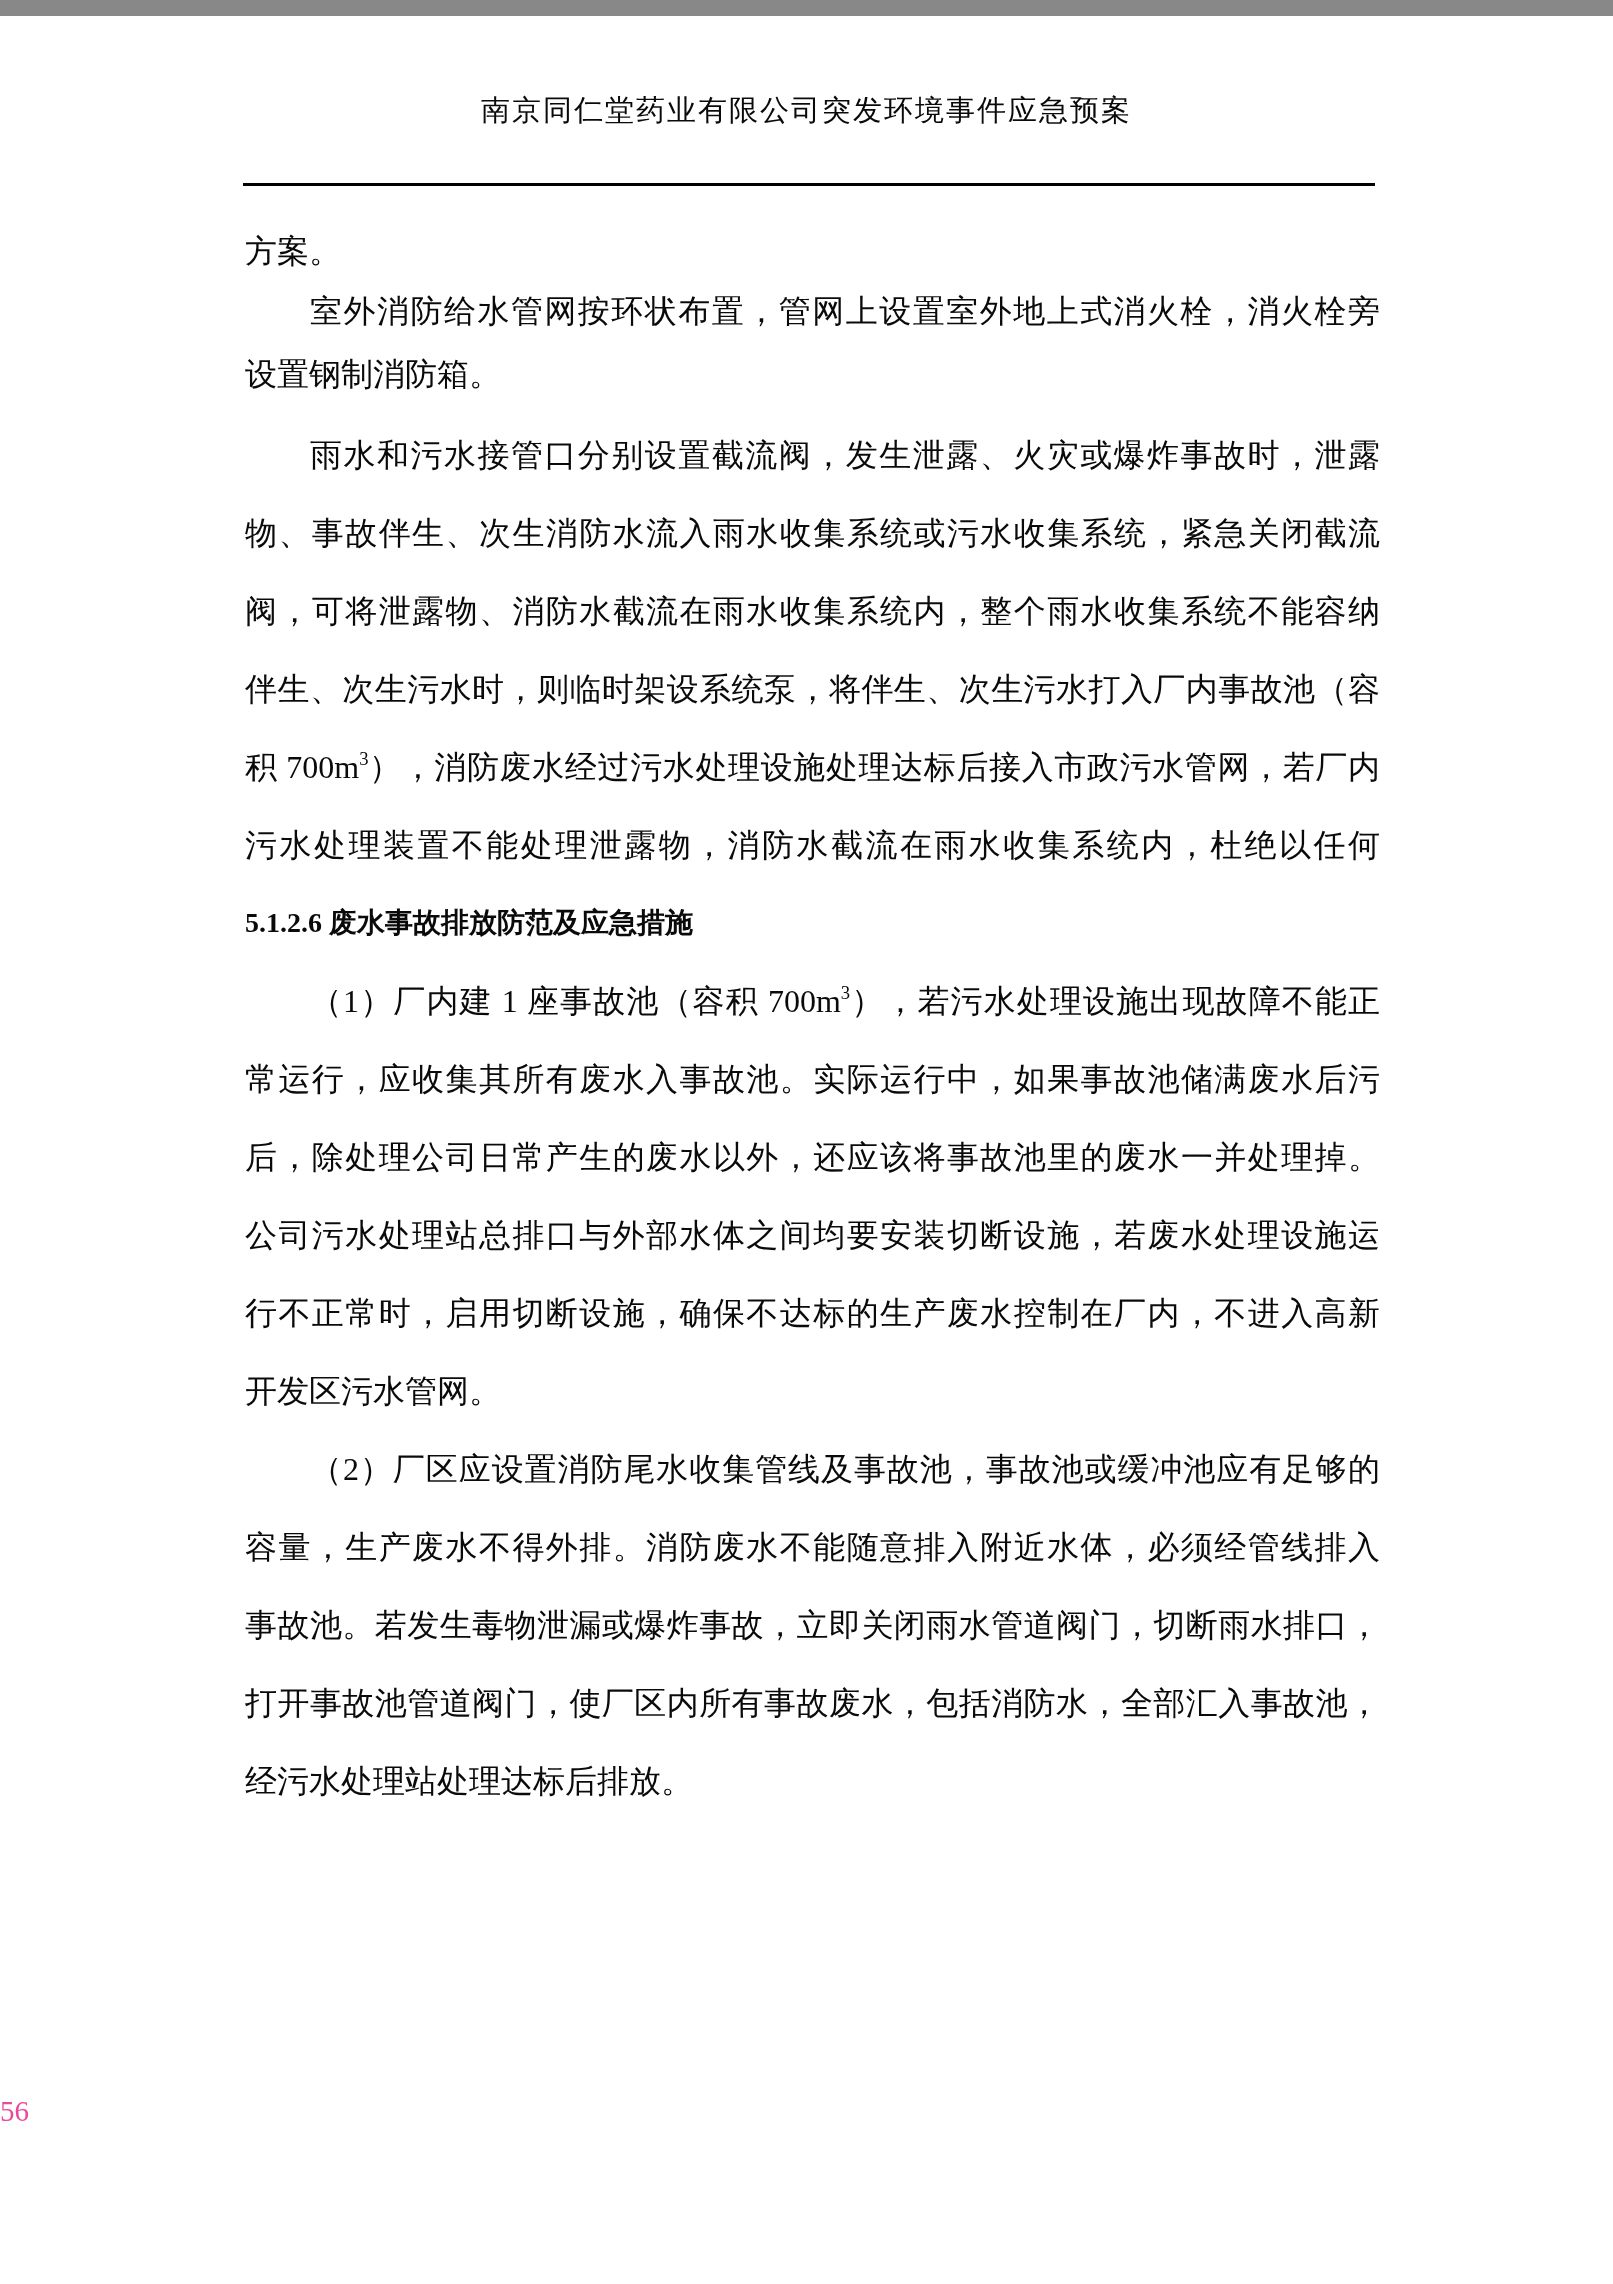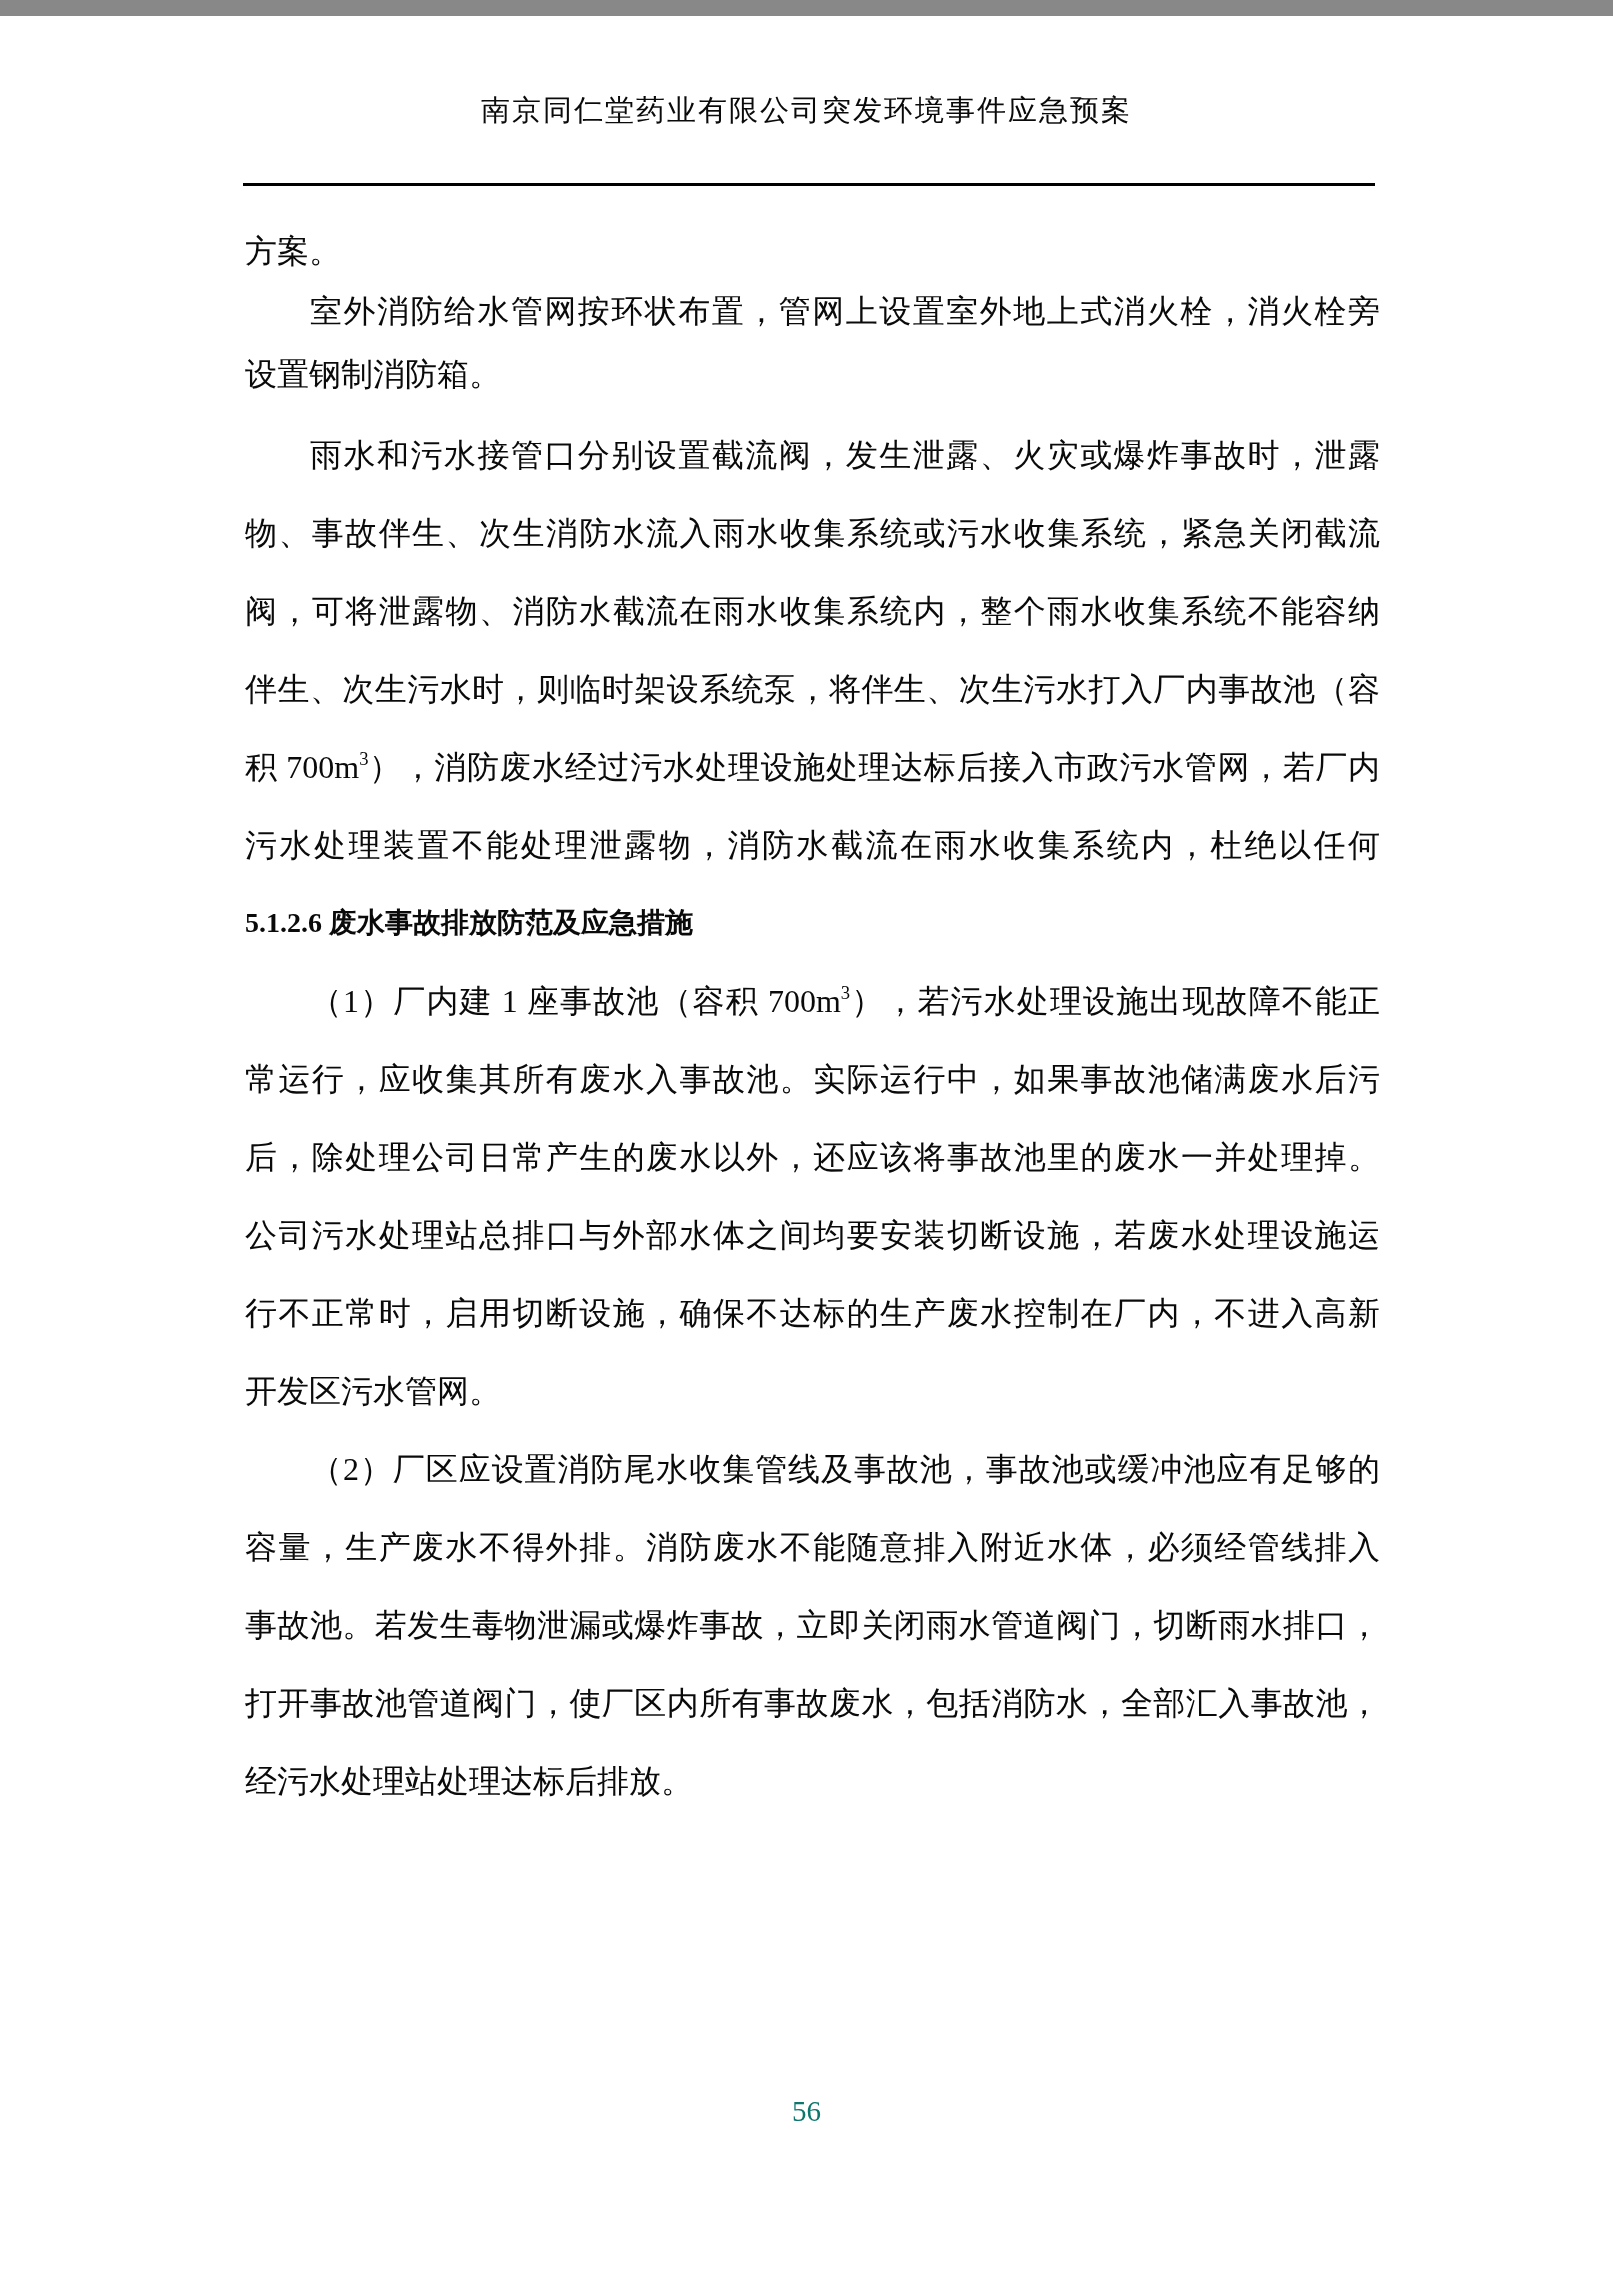--- a/index.html
+++ b/index.html
@@ -80,23 +80,22 @@
     position: relative;
     top: -12.7px;
   }
   .page-number {
     position: absolute;
     top: 2076px;
     left: 0;
     right: 0;
     height: 39px;
     line-height: 39px;
-    text-align: center;
     font-size: 29px;
-    color: #0f766e;
+    color: #ec4899;
   }
 </style>
 </head>
 <body>
 
 <div class="page">
 
   <div class="doc-header">南京同仁堂药业有限公司突发环境事件应急预案</div>
   <div class="header-rule"></div>
 

